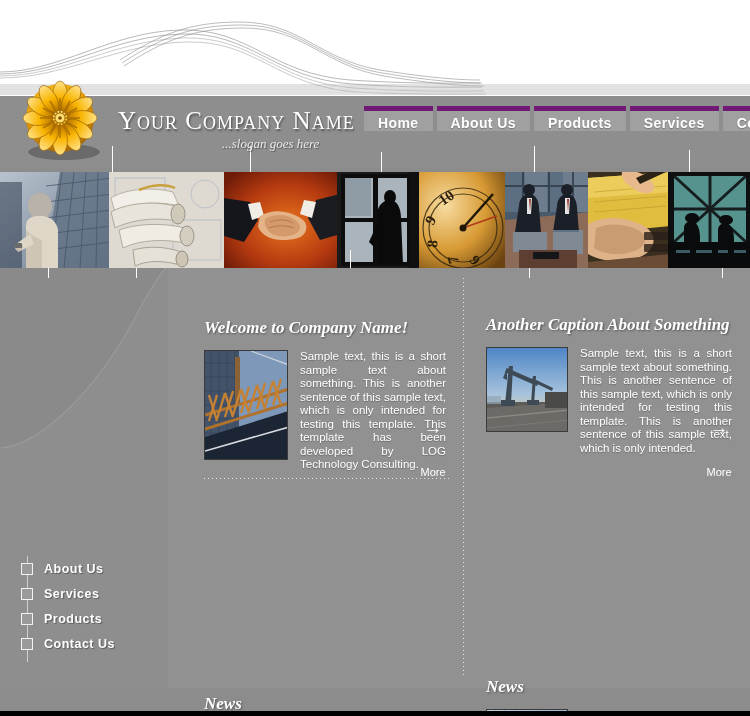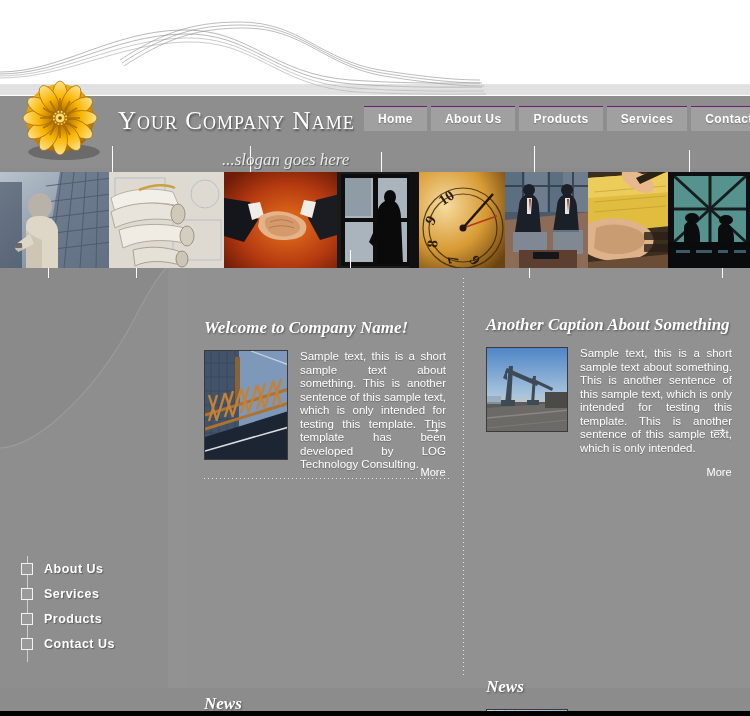--- a/index.html
+++ b/index.html
@@ -48,48 +48,47 @@
     letter-spacing: 1px;
     text-shadow: 1px 2px 2px rgba(0,0,0,0.45);
     white-space: nowrap;
     z-index: 5;
   }
   .slogan {
     position: absolute; left: 222px; top: 136px;
     color: #e9e9e9;
     font-family: "Liberation Serif", serif;
     font-style: italic;
-    font-size: 17px;
+    font-size: 13px;
     text-shadow: 1px 1px 1px rgba(0,0,0,0.4);
     white-space: nowrap;
     z-index: 5;
-    margin-top: 14px;
   }
 
   
   .nav {
     position: absolute; left: 364px; top: 106px;
     height: 25px;
     display: flex;
     gap: 4px;
     z-index: 5;
   }
   .nav-item {
     background: #a0a0a0;
     color: #ffffff;
-    font-size: 12px;
+    font-size: 14px;
     font-weight: bold;
     letter-spacing: 0.4px;
     padding: 0 14px;
     height: 25px;
     line-height: 25px;
     text-align: right;
     cursor: pointer;
     white-space: nowrap;
-    border-top: 1px solid #701a75;
+    border-top: 5px solid #701a75;
     text-shadow: 0 1px 1px rgba(0,0,0,0.25);
   }
 
   
   .tick { position: absolute; width: 1px; background: #ffffff; top: 146px; height: 26px; z-index: 4; }
   .tick-low { position: absolute; width: 1px; background: #ffffff; z-index: 4; }
 
   
   .strip {
     position: absolute; left: 0; top: 172px;

